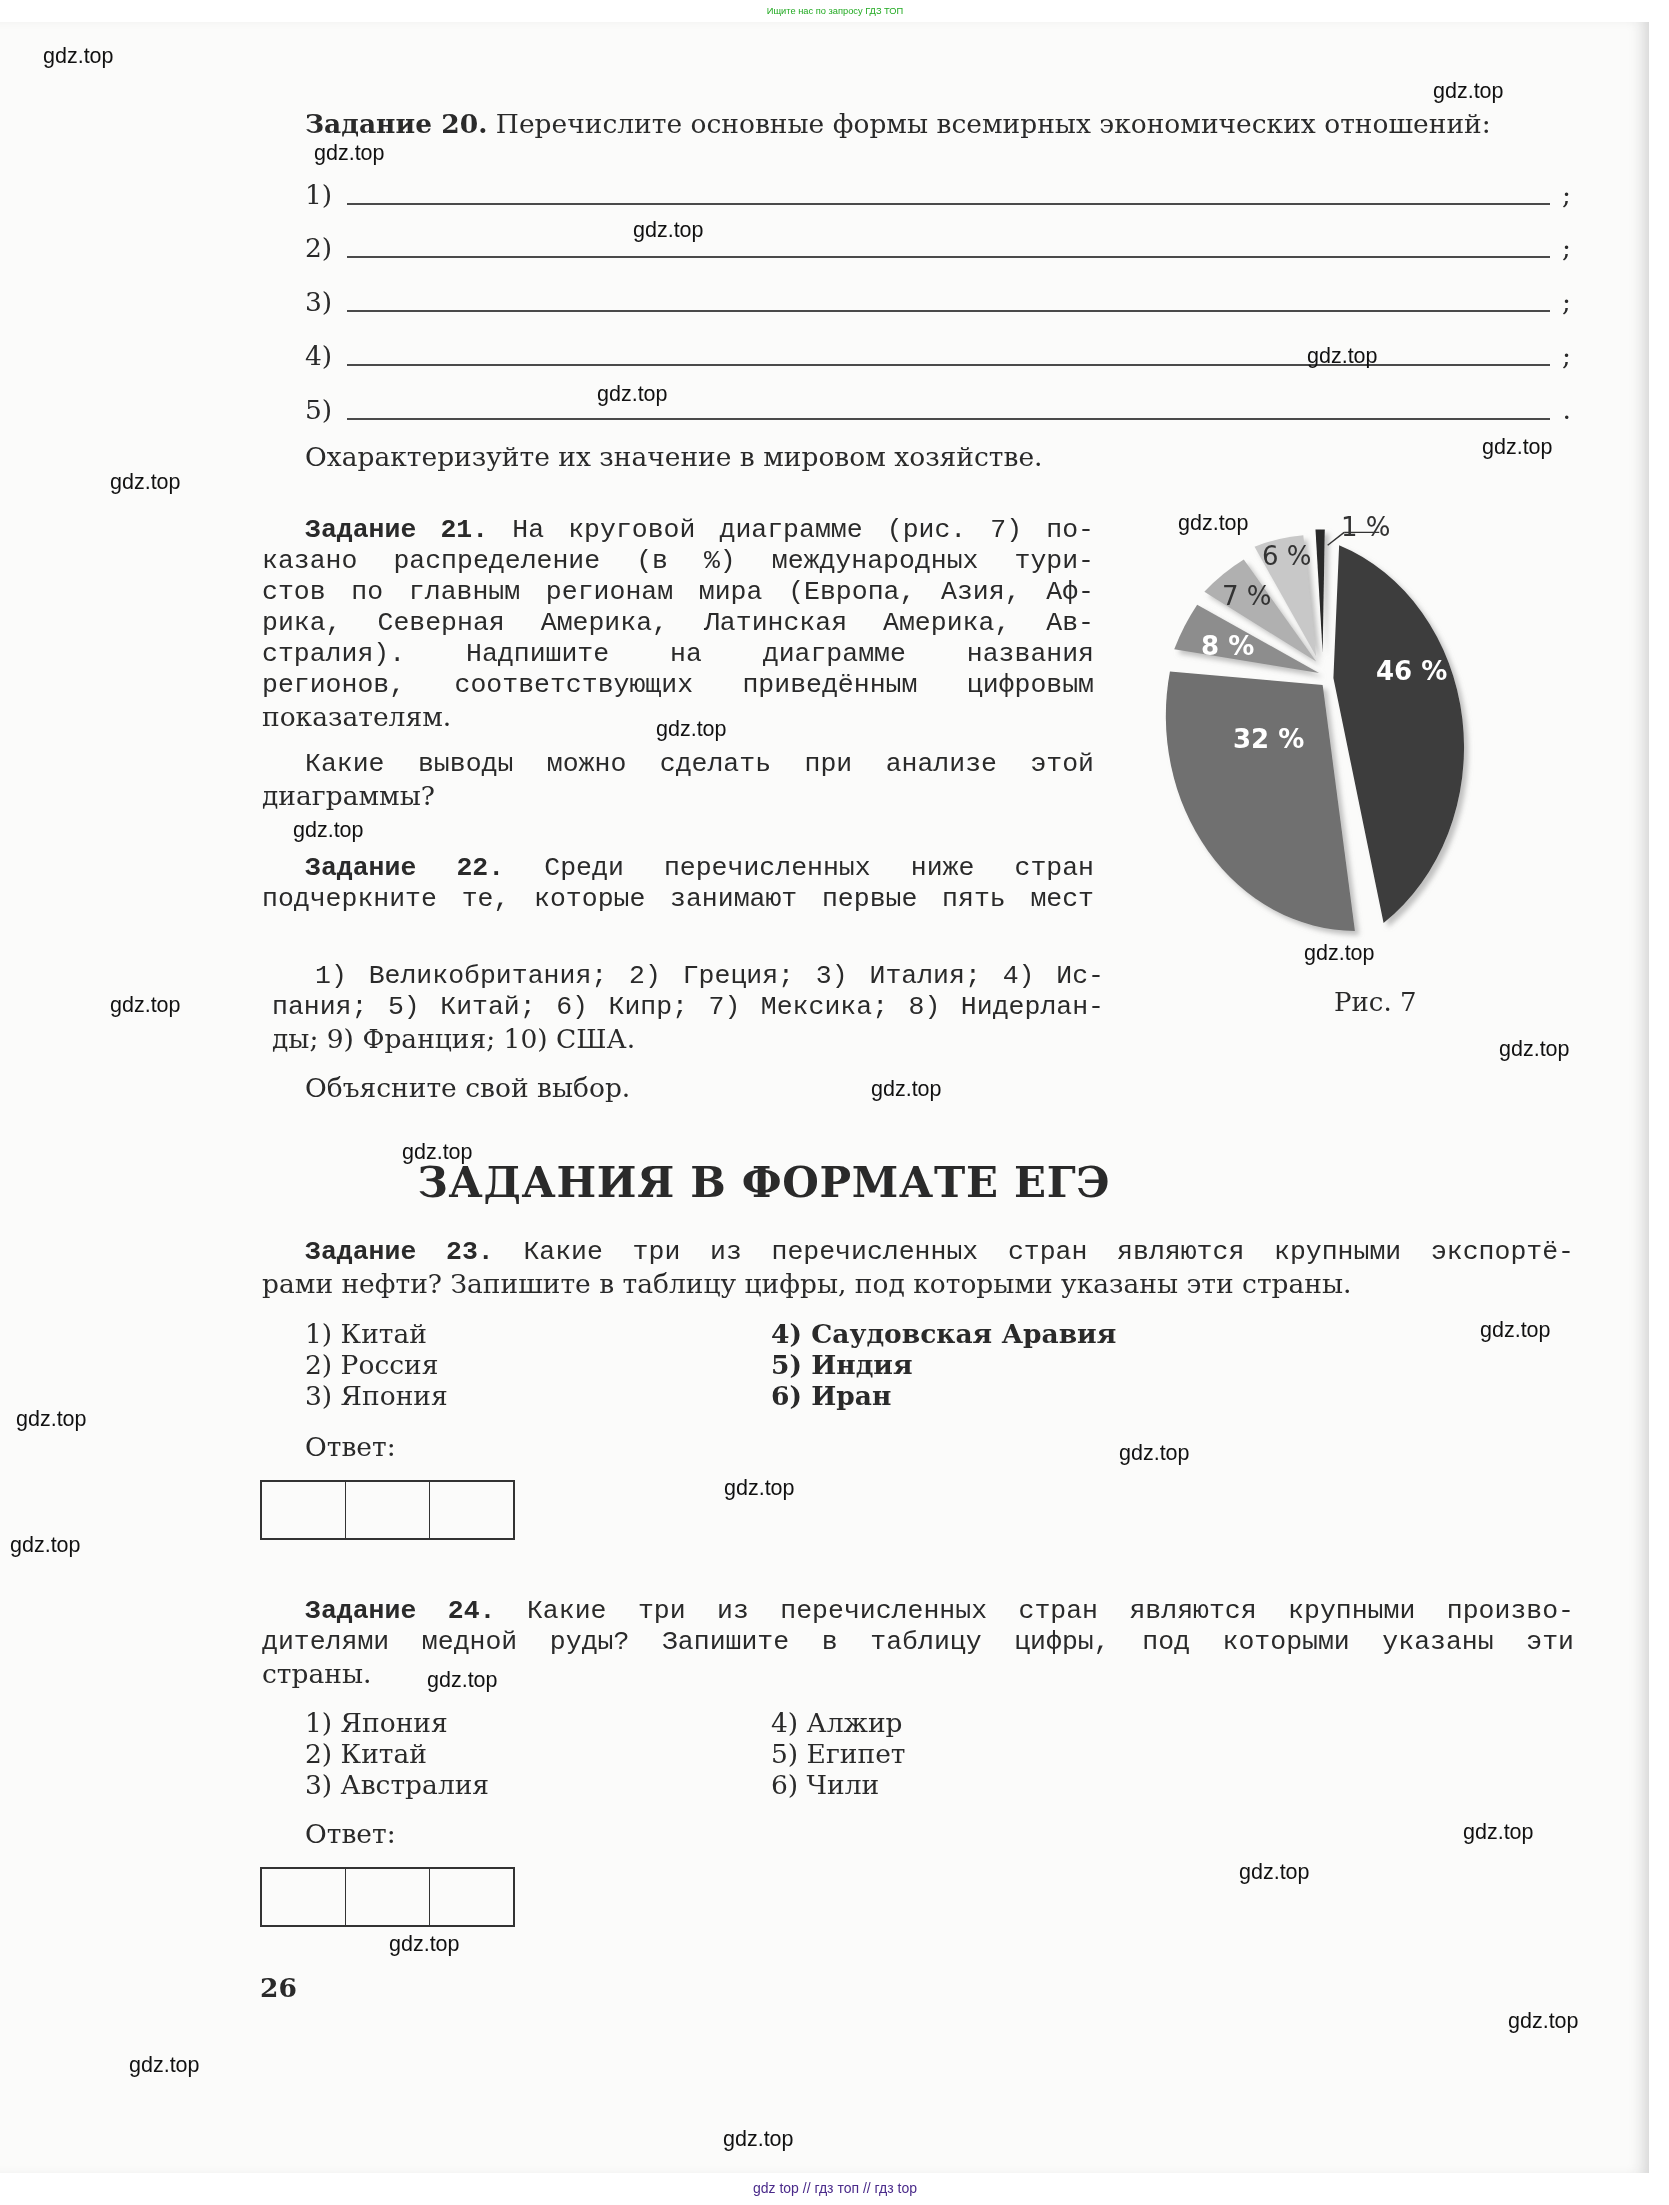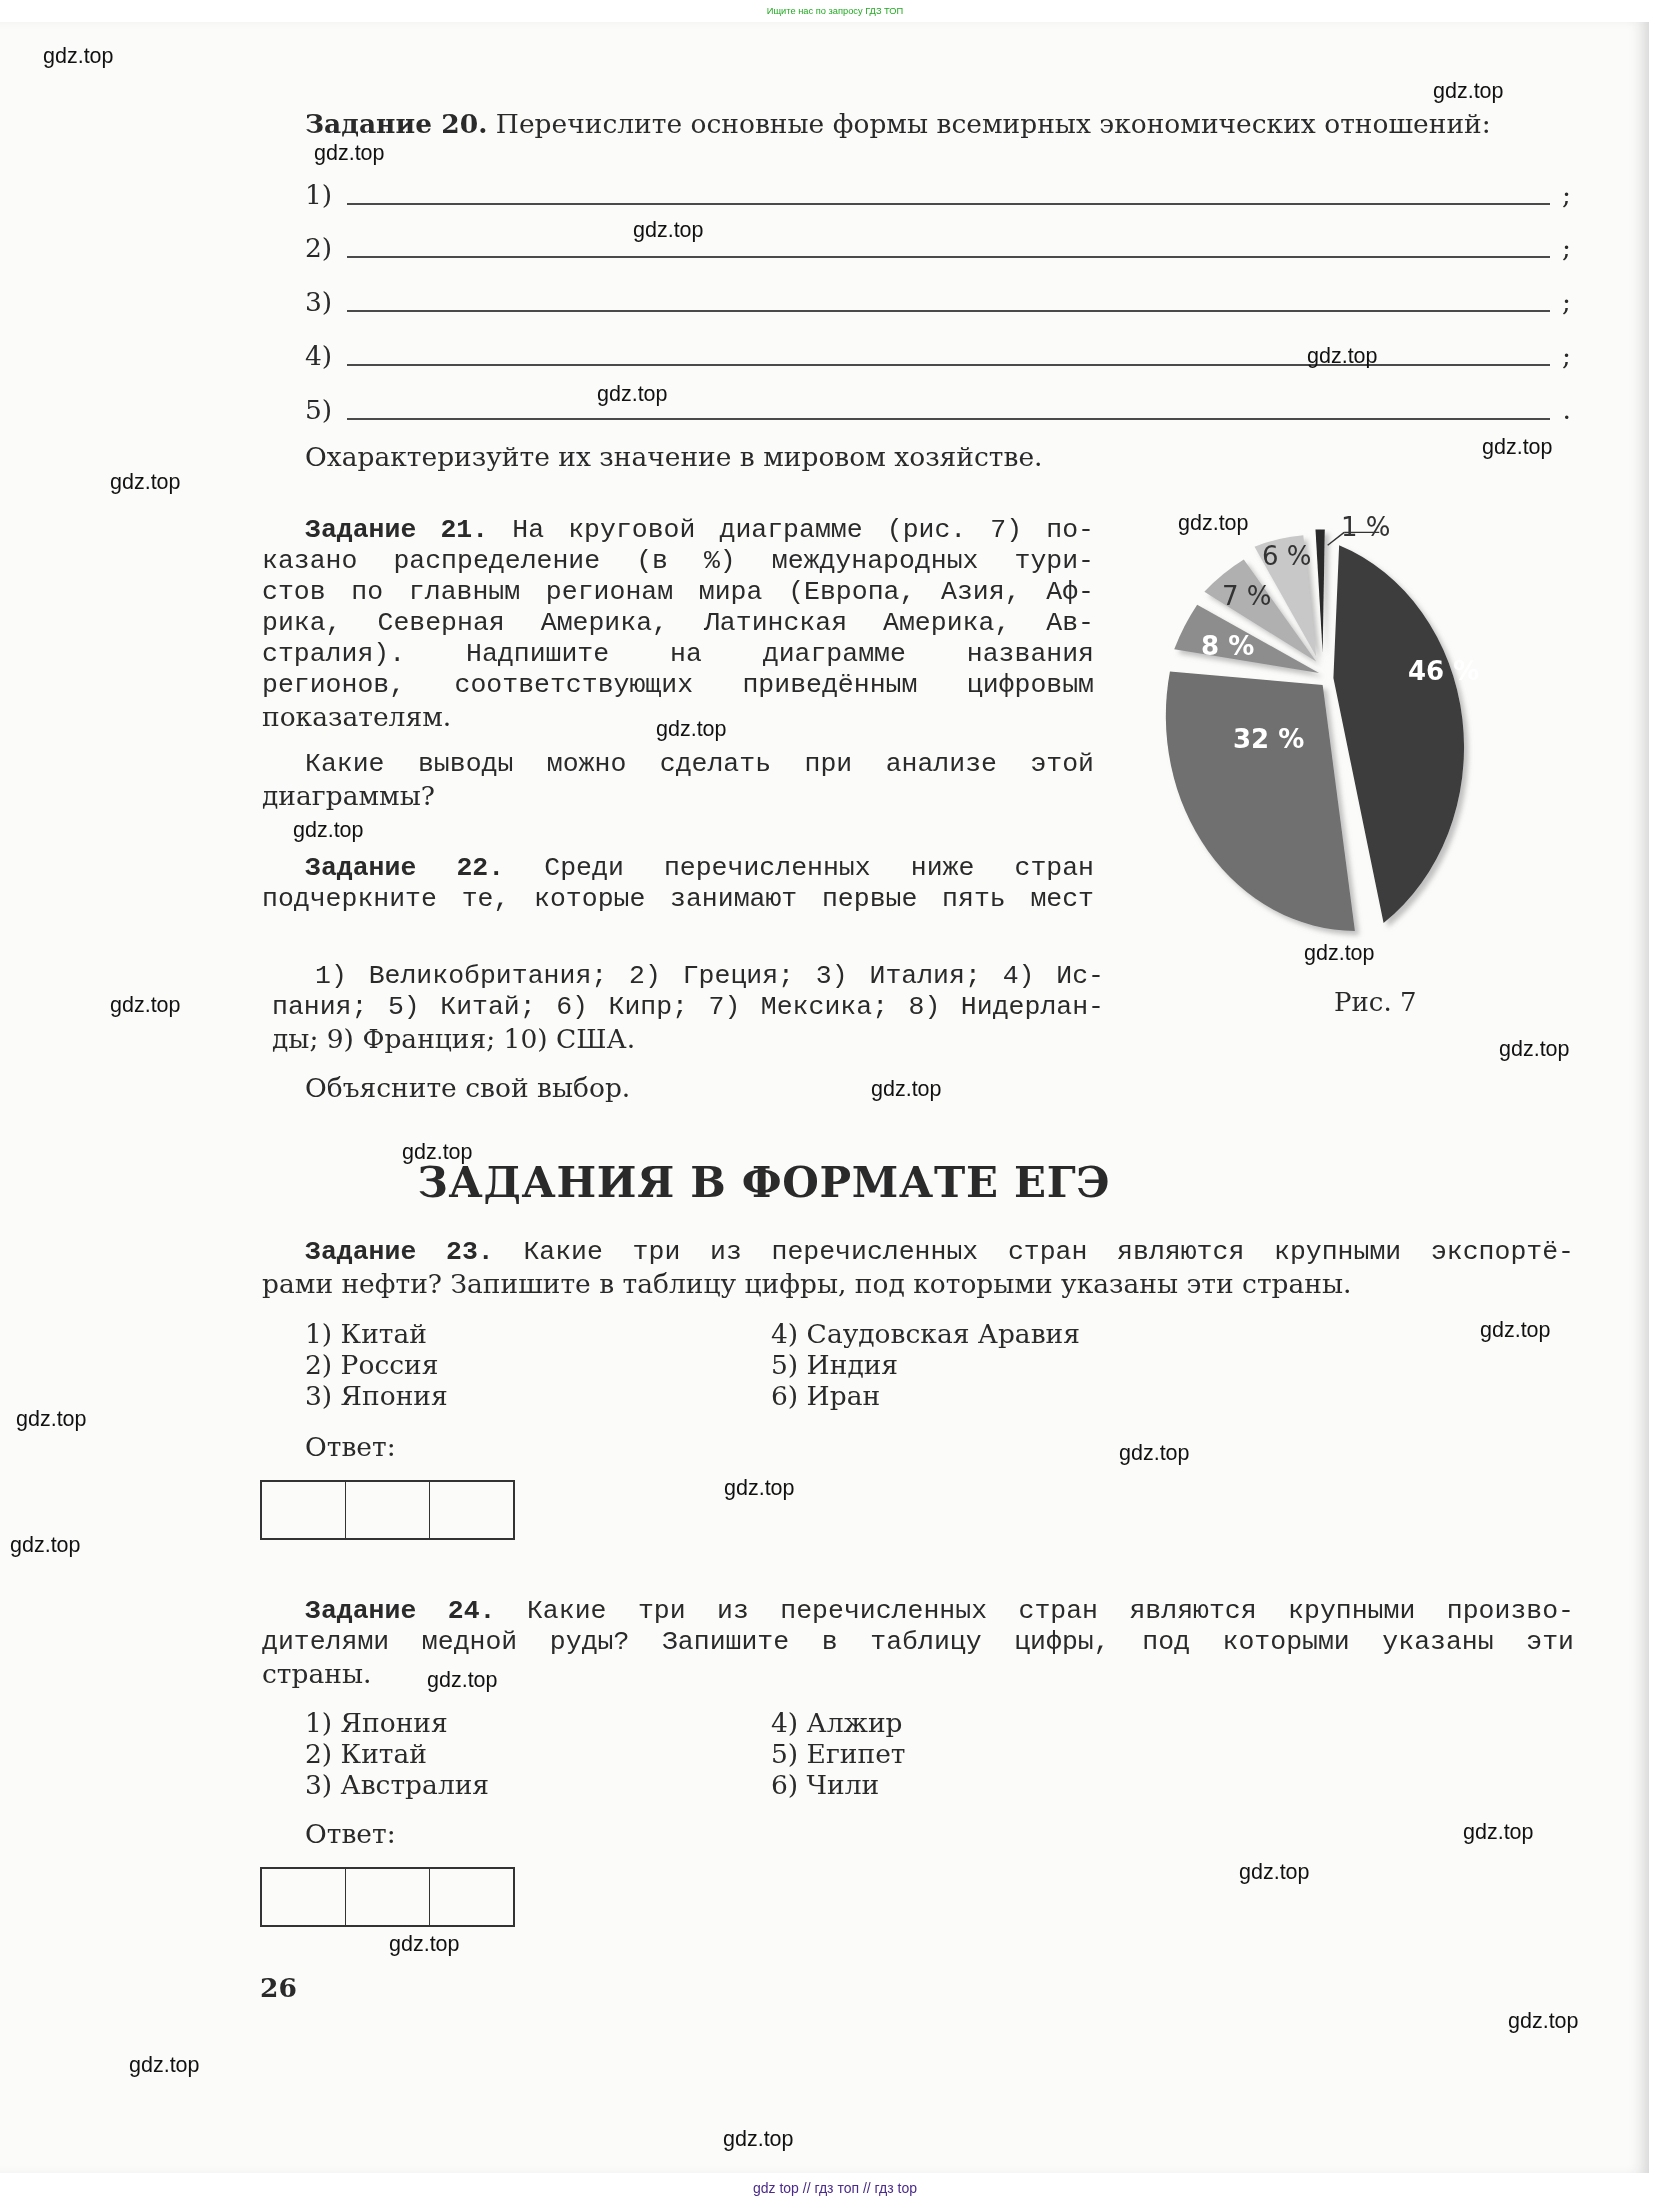--- a/index.html
+++ b/index.html
@@ -127,37 +127,37 @@
 
       <path d="M 245 210 L 235 38 A 265 300 0 0 1 248 38 Z" fill="#2a2a2a"></path>
     </g>
     <line x1="252" y1="60" x2="275" y2="42" stroke="#333" stroke-width="2"></line>
     <line x1="275" y1="42" x2="324" y2="42" stroke="#333" stroke-width="2"></line>
   </svg>
   <span class="pie-label" style="left:194px; top:10px; color:#333;">1 %</span>
   <span class="pie-label" style="left:115px; top:39px; color:#333;">6 %</span>
   <span class="pie-label" style="left:75px; top:79px; color:#333;">7 %</span>
   <span class="pie-label b" style="left:54px; top:129px; color:#fff;">8 %</span>
-  <span class="pie-label b" style="left:229px; top:154px; color:#fff;margin-left:32px;">46 %</span>
+  <span class="pie-label b" style="left:229px; top:154px; color:#fff;">46 %</span>
   <span class="pie-label b" style="left:86px; top:222px; color:#fff;">32 %</span>
 </div>
 <div class="fig-caption">Рис. 7</div>
 
 <div class="heading">ЗАДАНИЯ В ФОРМАТЕ ЕГЭ</div>
 
 <div class="t" style="left:262px; top:1237px; width:1312px;">
   <div class="just" style="padding-left:43px;"><span class="b">Задание 23.</span> <span>Какие три из перечисленных стран являются крупными экспортё-</span></div>
   <div>рами нефти? Запишите в таблицу цифры, под которыми указаны эти страны.</div>
 </div>
 <div class="t" style="left:305px; top:1318px;">
   <div>1) Китай</div>
   <div>2) Россия</div>
   <div>3) Япония</div>
 </div>
-<div class="t" style="left:771px; top:1318px;">
+<div class="t" style="left:771px; top:1318px;font-weight:bold;">
   <div>4) Саудовская Аравия</div>
   <div>5) Индия</div>
   <div>6) Иран</div>
 </div>
 <div class="t" style="left:305px; top:1431px;">Ответ:</div>
 <div class="answer-grid" style="left:260px; top:1480px;">
   <div class="cell"></div>
   <div class="cell"></div>
   <div class="cell"></div>
 </div>

